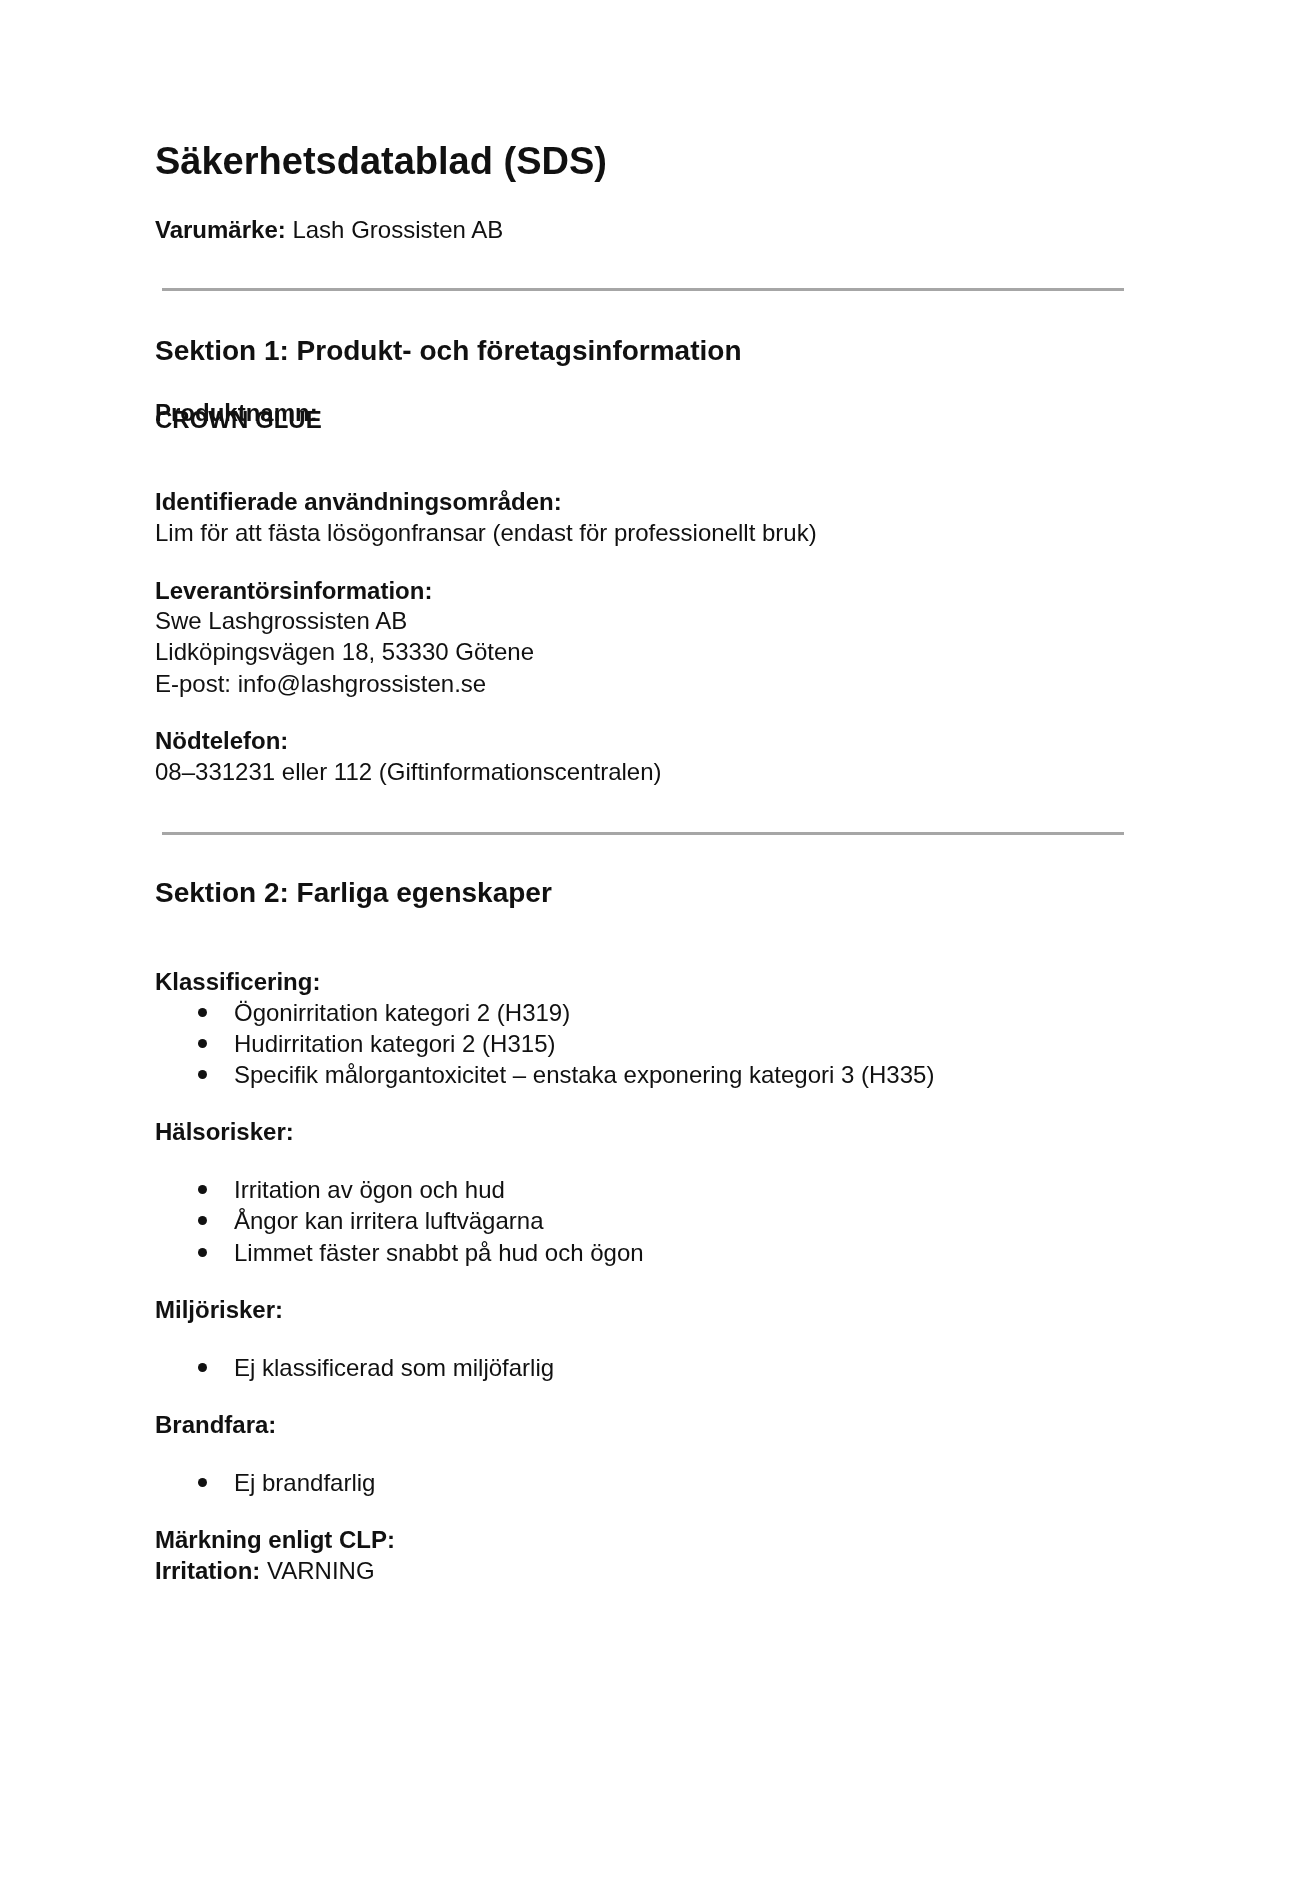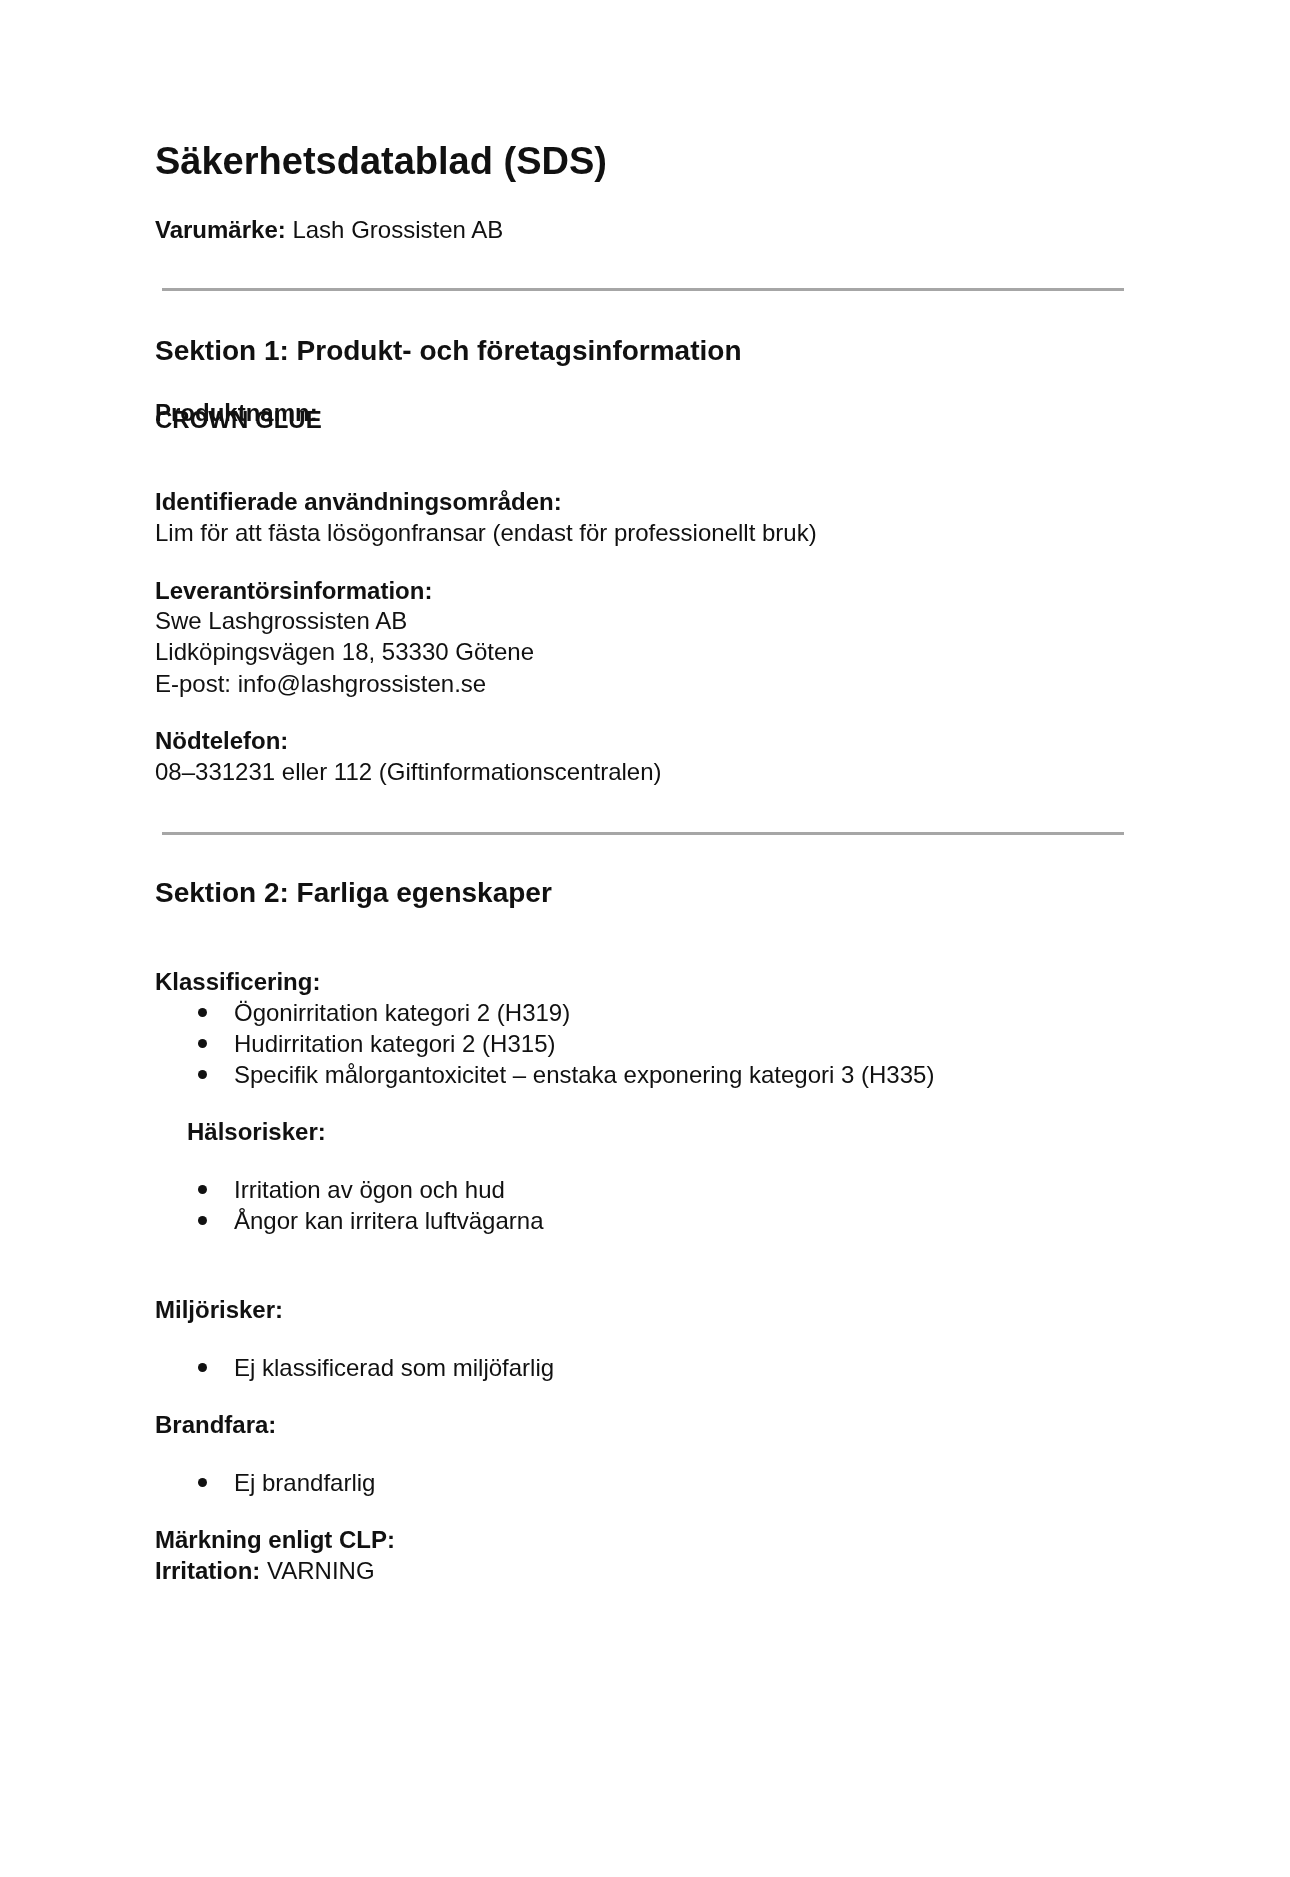--- a/index.html
+++ b/index.html
@@ -53,23 +53,24 @@
 
   <div class="divider" style="top:832px;"></div>
 
   <div class="abs h2" style="top:876px;">Sektion 2: Farliga egenskaper</div>
 
   <div class="abs body bold" style="top:966px;">Klassificering:</div>
   <div class="bullet-row" style="top:997px;"><span class="bullet-dot"></span><span>Ögonirritation kategori 2 (H319)</span></div>
   <div class="bullet-row" style="top:1028px;"><span class="bullet-dot"></span><span>Hudirritation kategori 2 (H315)</span></div>
   <div class="bullet-row" style="top:1059px;"><span class="bullet-dot"></span><span>Specifik målorgantoxicitet – enstaka exponering kategori 3 (H335)</span></div>
 
-  <div class="abs body bold" style="top:1116px;margin-left:32px;">Hälsorisker:</div>
+  <div class="abs body bold" style="top:1116px;">Hälsorisker:</div>
   <div class="bullet-row" style="top:1174px;"><span class="bullet-dot"></span><span>Irritation av ögon och hud</span></div>
   <div class="bullet-row" style="top:1205px;"><span class="bullet-dot"></span><span>Ångor kan irritera luftvägarna</span></div>
+  <div class="bullet-row" style="top:1237px;"><span class="bullet-dot"></span><span>Limmet fäster snabbt på hud och ögon</span></div>
 
   <div class="abs body bold" style="top:1294px;">Miljörisker:</div>
   <div class="bullet-row" style="top:1352px;"><span class="bullet-dot"></span><span>Ej klassificerad som miljöfarlig</span></div>
 
   <div class="abs body bold" style="top:1409px;">Brandfara:</div>
   <div class="bullet-row" style="top:1467px;"><span class="bullet-dot"></span><span>Ej brandfarlig</span></div>
 
   <div class="abs body bold" style="top:1524px;">Märkning enligt CLP:</div>
   <div class="abs body" style="top:1555px;">
     <span class="bold">Irritation:</span><span> VARNING</span>

